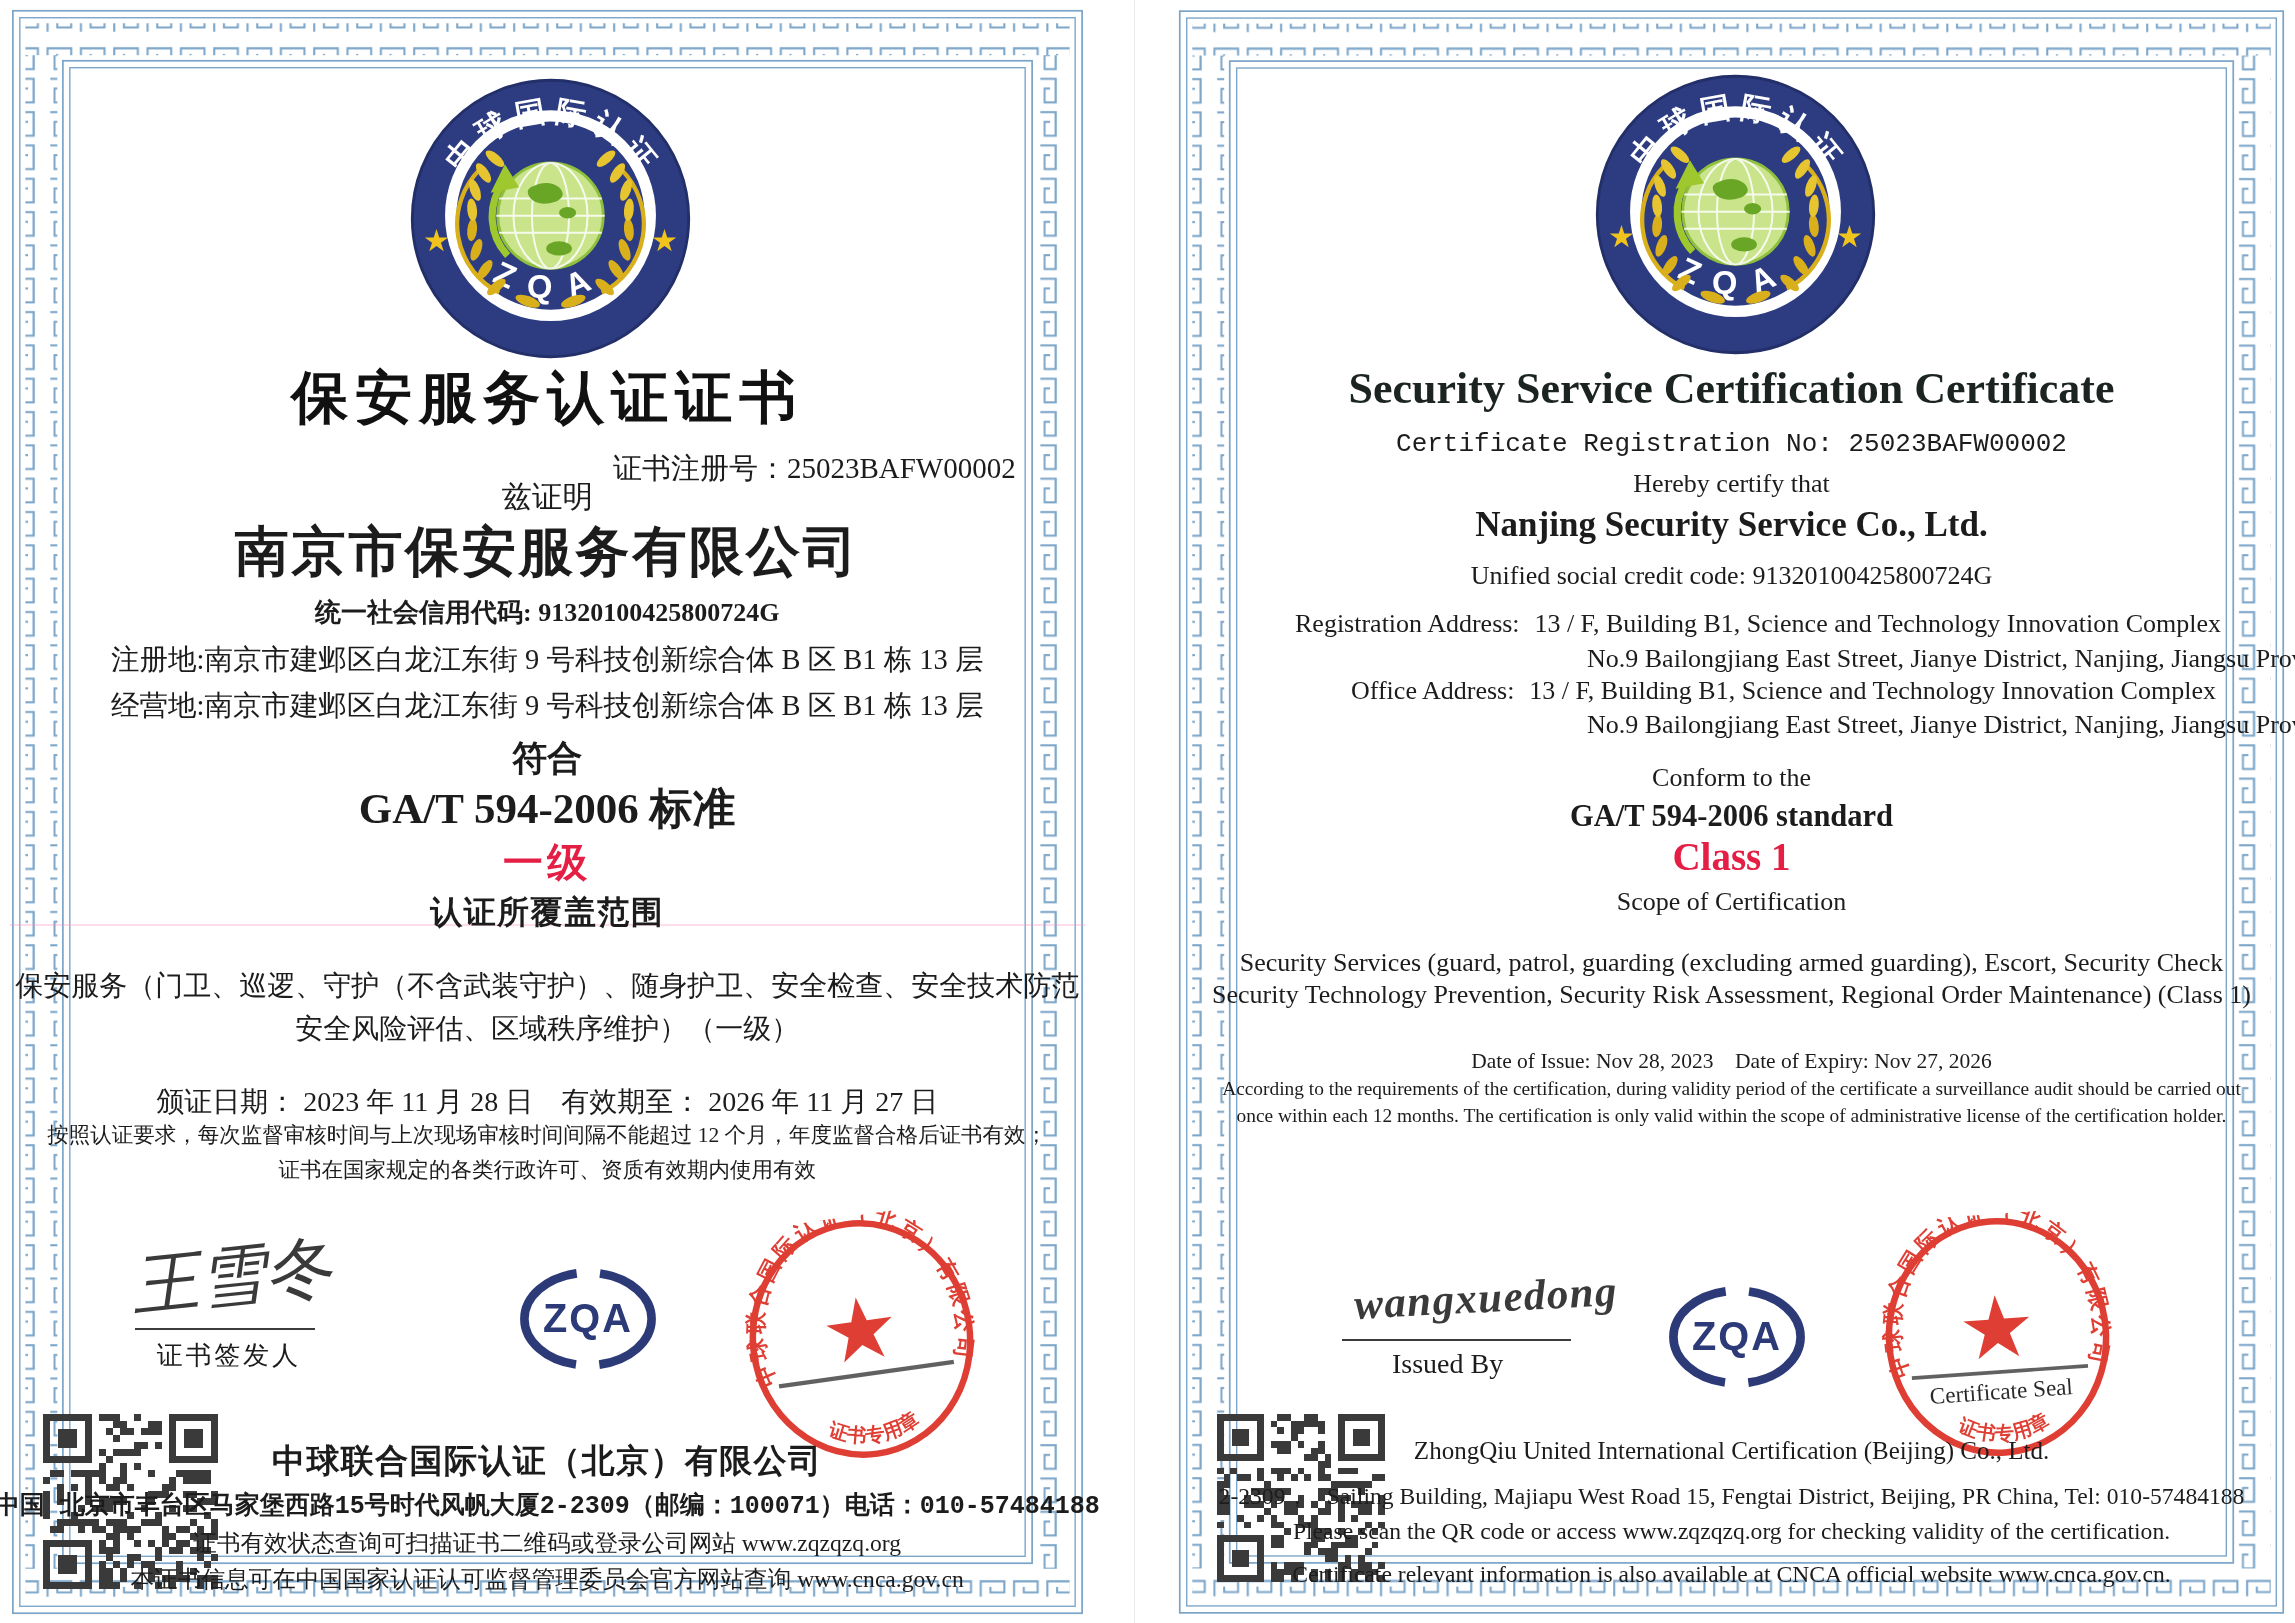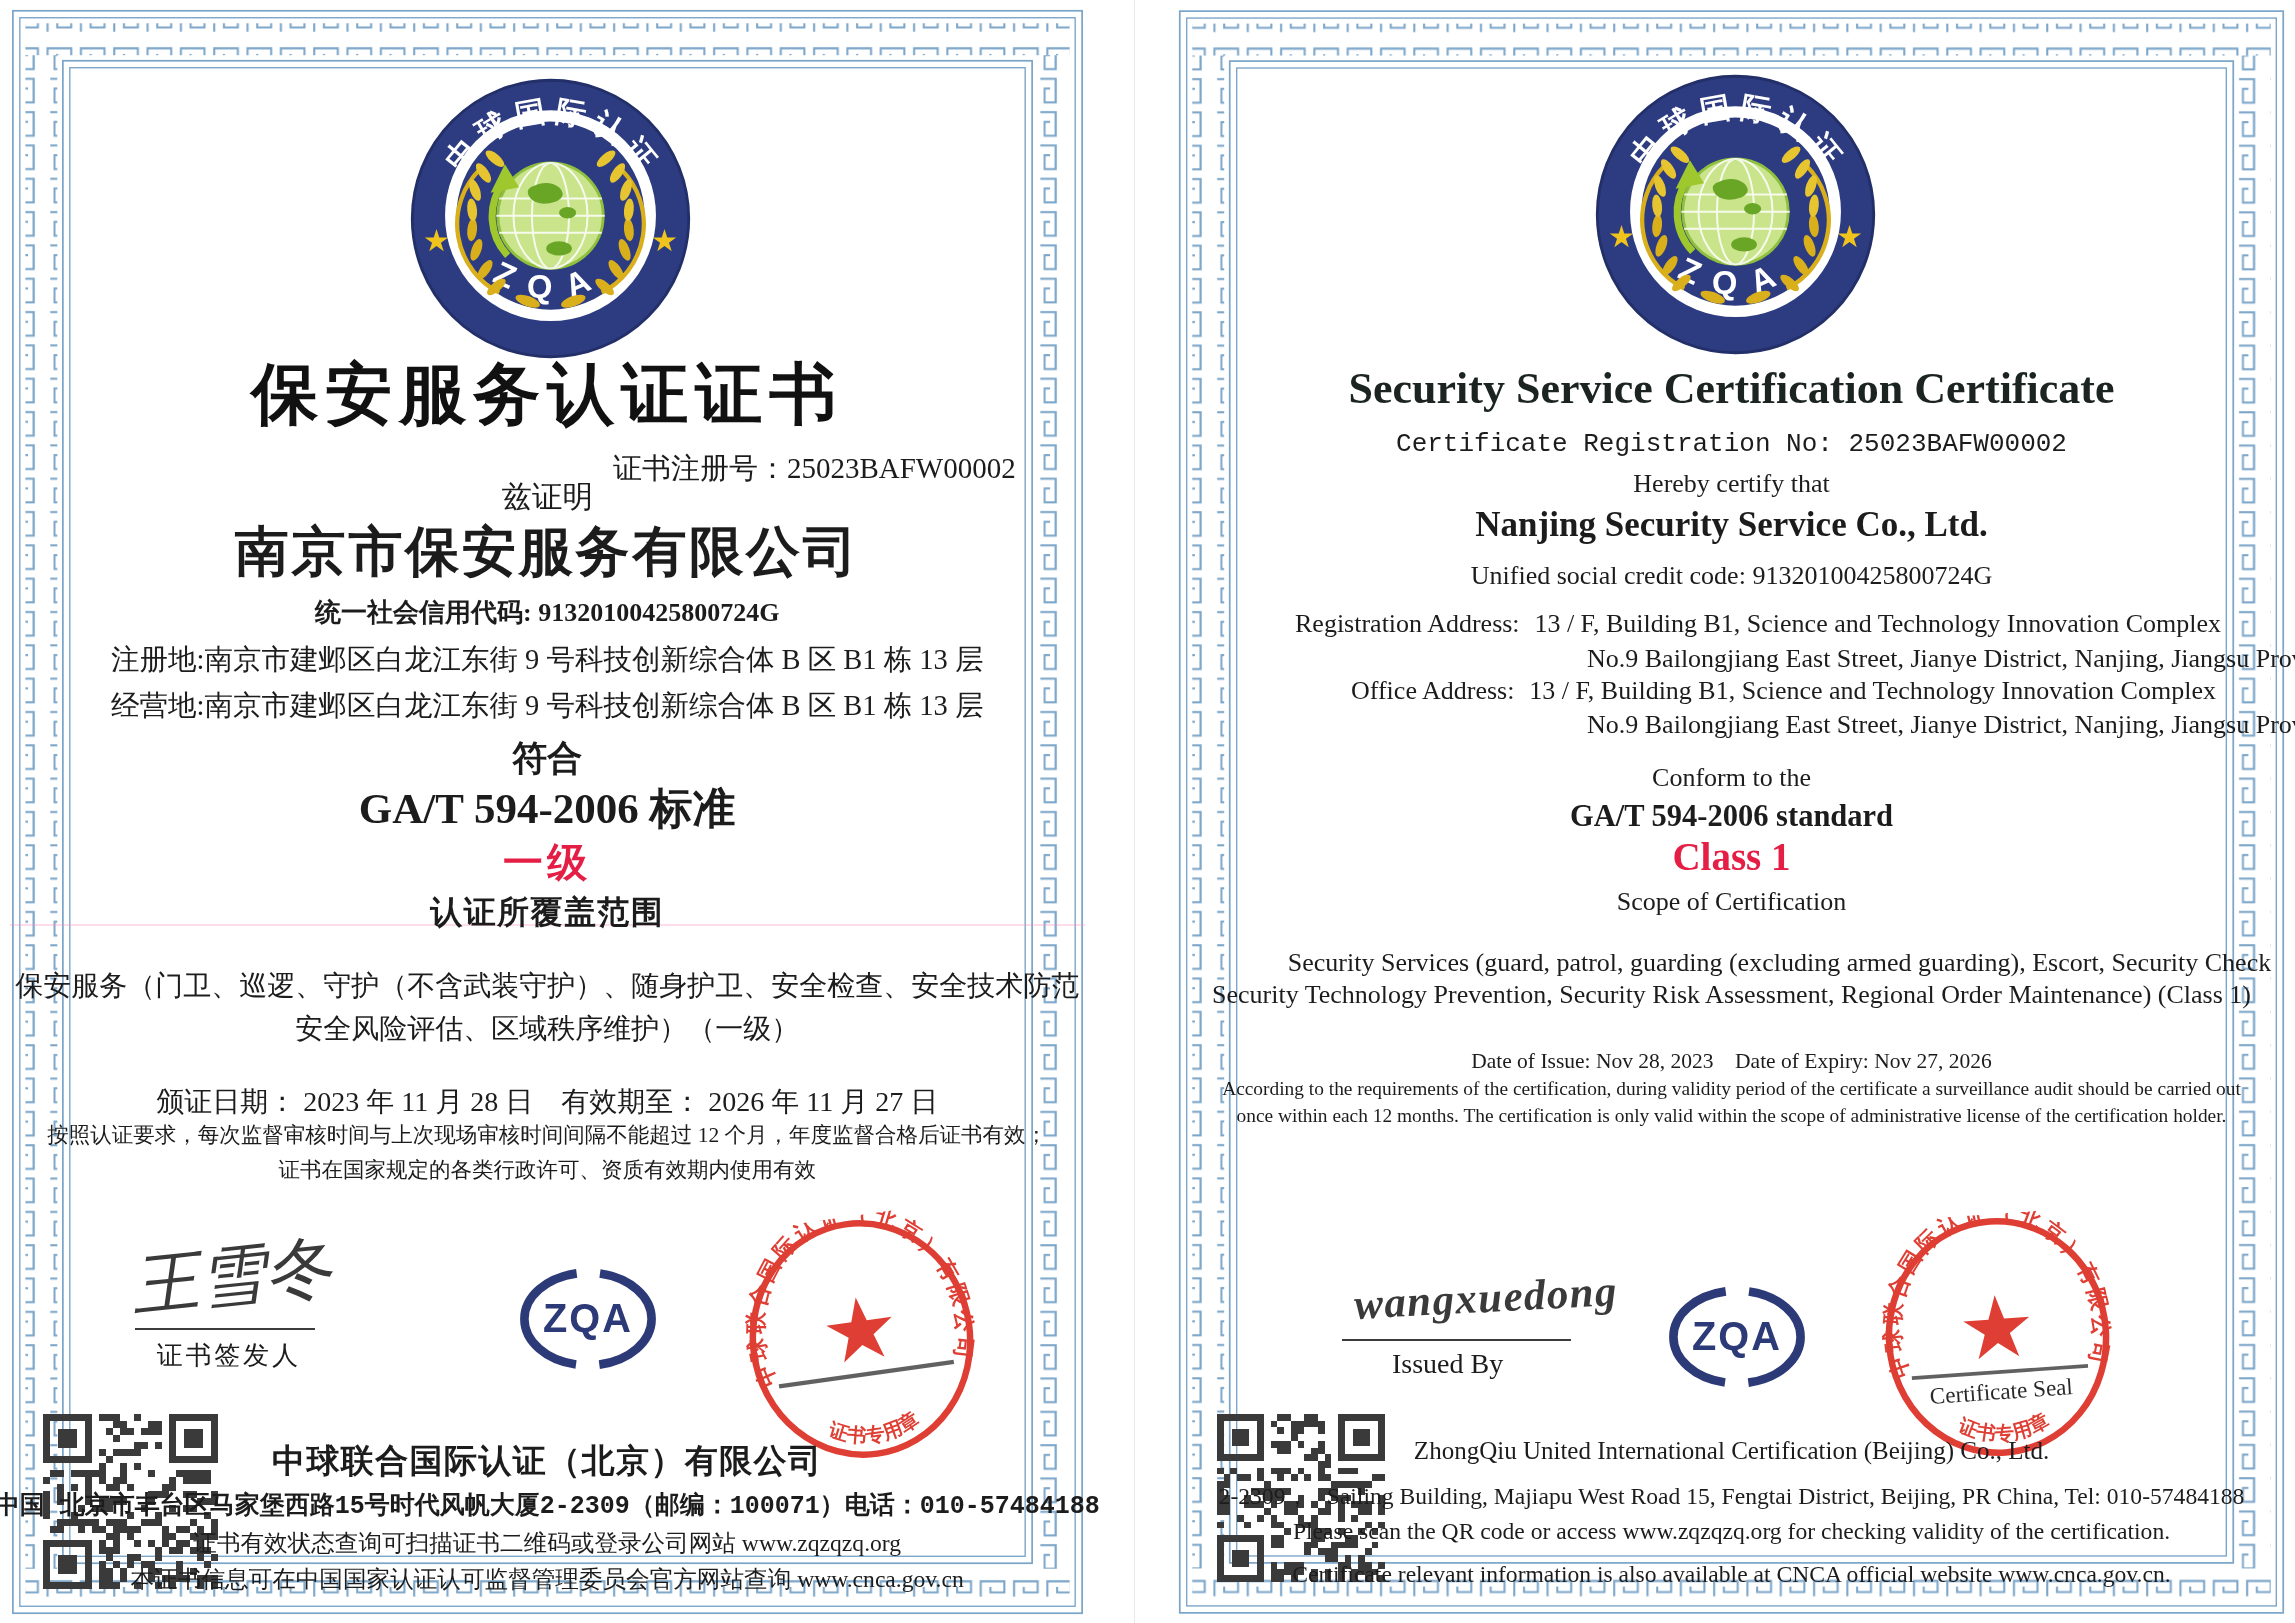--- a/index.html
+++ b/index.html
@@ -100,21 +100,21 @@
         <g fill="#6aa626">
           <path d="M86 78 q12 -6 20 0 q6 6 -2 10 q-12 4 -18 -2 q-4 -5 0 -8 z"></path>
           <ellipse cx="112" cy="96" rx="6" ry="4"></ellipse>
           <ellipse cx="106" cy="121" rx="9" ry="5"></ellipse>
         </g>
         <path d="M 70,126 A 40,40 0 0 1 66,76" stroke="#9ec82d" stroke-width="5" fill="none"></path>
         <polygon points="58,82 68,62 78,78" fill="#9ec82d"></polygon>
       </g>
     </svg>
 
-    <div class="c zh-title" style="top:341px;font-size:67px;">保安服务认证证书</div>
+    <div class="c zh-title" style="top:352px;font-size:57px;">保安服务认证证书</div>
 
     <div class="abs" style="top:441px;right:69px;font-size:29px;">
       <span>证书注册号：</span><span>25023BAFW00002</span>
     </div>
 
     <div class="c" style="top:469px;font-size:30.5px;">兹证明</div>
     <div class="c bold" style="top:508px;font-size:54px;letter-spacing:2.8px;">南京市保安服务有限公司</div>
     <div class="c bold" style="top:587px;font-size:26px;">统一社会信用代码: 91320100425800724G</div>
     <div class="c" style="top:633px;font-size:28.5px;">注册地:南京市建邺区白龙江东街 9 号科技创新综合体 B 区 B1 栋 13 层</div>
     <div class="c" style="top:679px;font-size:28.5px;">经营地:南京市建邺区白龙江东街 9 号科技创新综合体 B 区 B1 栋 13 层</div>
@@ -442,21 +442,21 @@
     <div class="abs" style="left:174px;top:668px;font-size:26px;">
       <span>Office Address:</span>
       <span style="margin-left:8.3px;">13 / F, Building B1, Science and Technology Innovation Complex</span>
     </div>
     <div class="abs" style="left:410px;top:702px;font-size:26px;">No.9 Bailongjiang East Street, Jianye District, Nanjing, Jiangsu Province, China.</div>
 
     <div class="c" style="top:755px;font-size:26px;">Conform to the</div>
     <div class="c bold" style="top:791px;font-size:30.5px;">GA/T 594-2006 standard</div>
     <div class="c bold red" style="top:826px;font-size:39px;">Class 1</div>
     <div class="c" style="top:879px;font-size:26px;">Scope of Certification</div>
-    <div class="c" style="top:940px;font-size:26px;margin-left:48px;">Security Services (guard, patrol, guarding (excluding armed guarding), Escort, Security Check</div>
+    <div class="c" style="top:940px;font-size:26px;">Security Services (guard, patrol, guarding (excluding armed guarding), Escort, Security Check</div>
     <div class="c" style="top:972px;font-size:26px;">Security Technology Prevention, Security Risk Assessment, Regional Order Maintenance) (Class 1)</div>
     <div class="c pre" style="top:1041px;font-size:21.5px;">Date of Issue: Nov 28, 2023    Date of Expiry: Nov 27, 2026</div>
     <div class="c" style="top:1070px;font-size:19.4px;">According to the requirements of the certification, during validity period of the certificate a surveillance audit should be carried out</div>
     <div class="c" style="top:1097px;font-size:19.4px;">once within each 12 months. The certification is only valid within the scope of administrative license of the certification holder.</div>
 
     <div class="abs handwrite bold" style="left:177px;top:1265px;font-size:43px;transform:rotate(-3deg);letter-spacing:1.4px;">wangxuedong</div>
     <div class="sig-line" style="left:165px;top:1331px;width:229px;"></div>
     <div class="abs" style="left:215px;top:1340px;font-size:28px;">Issued By</div>
 
     <svg class="zqa-oval" style="left:489px;top:1276px;width:142px;height:106px;" viewBox="0 0 210 160">

